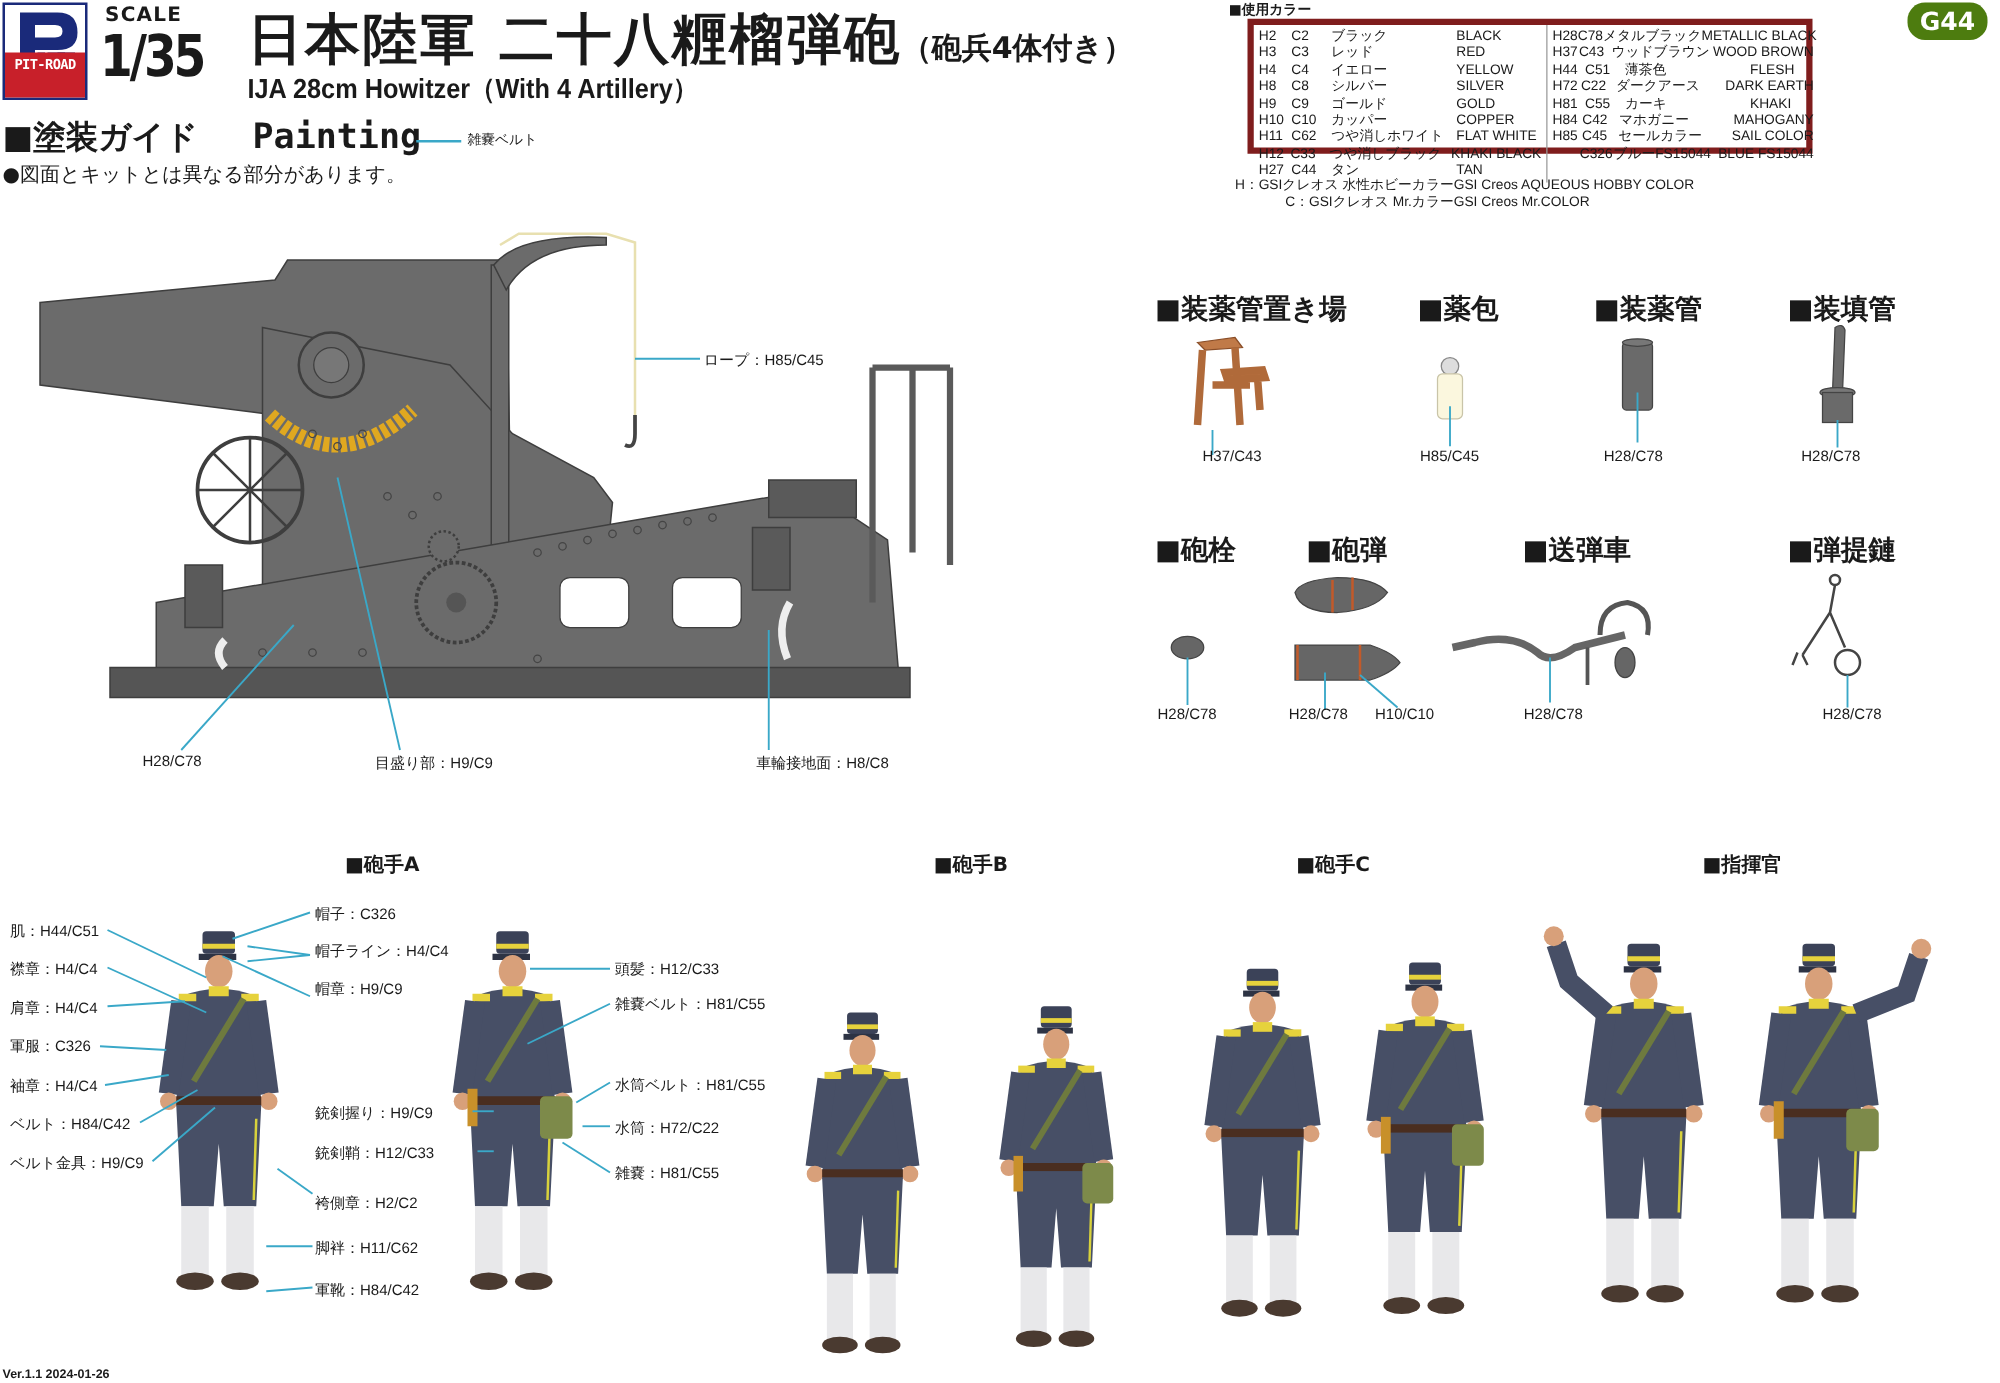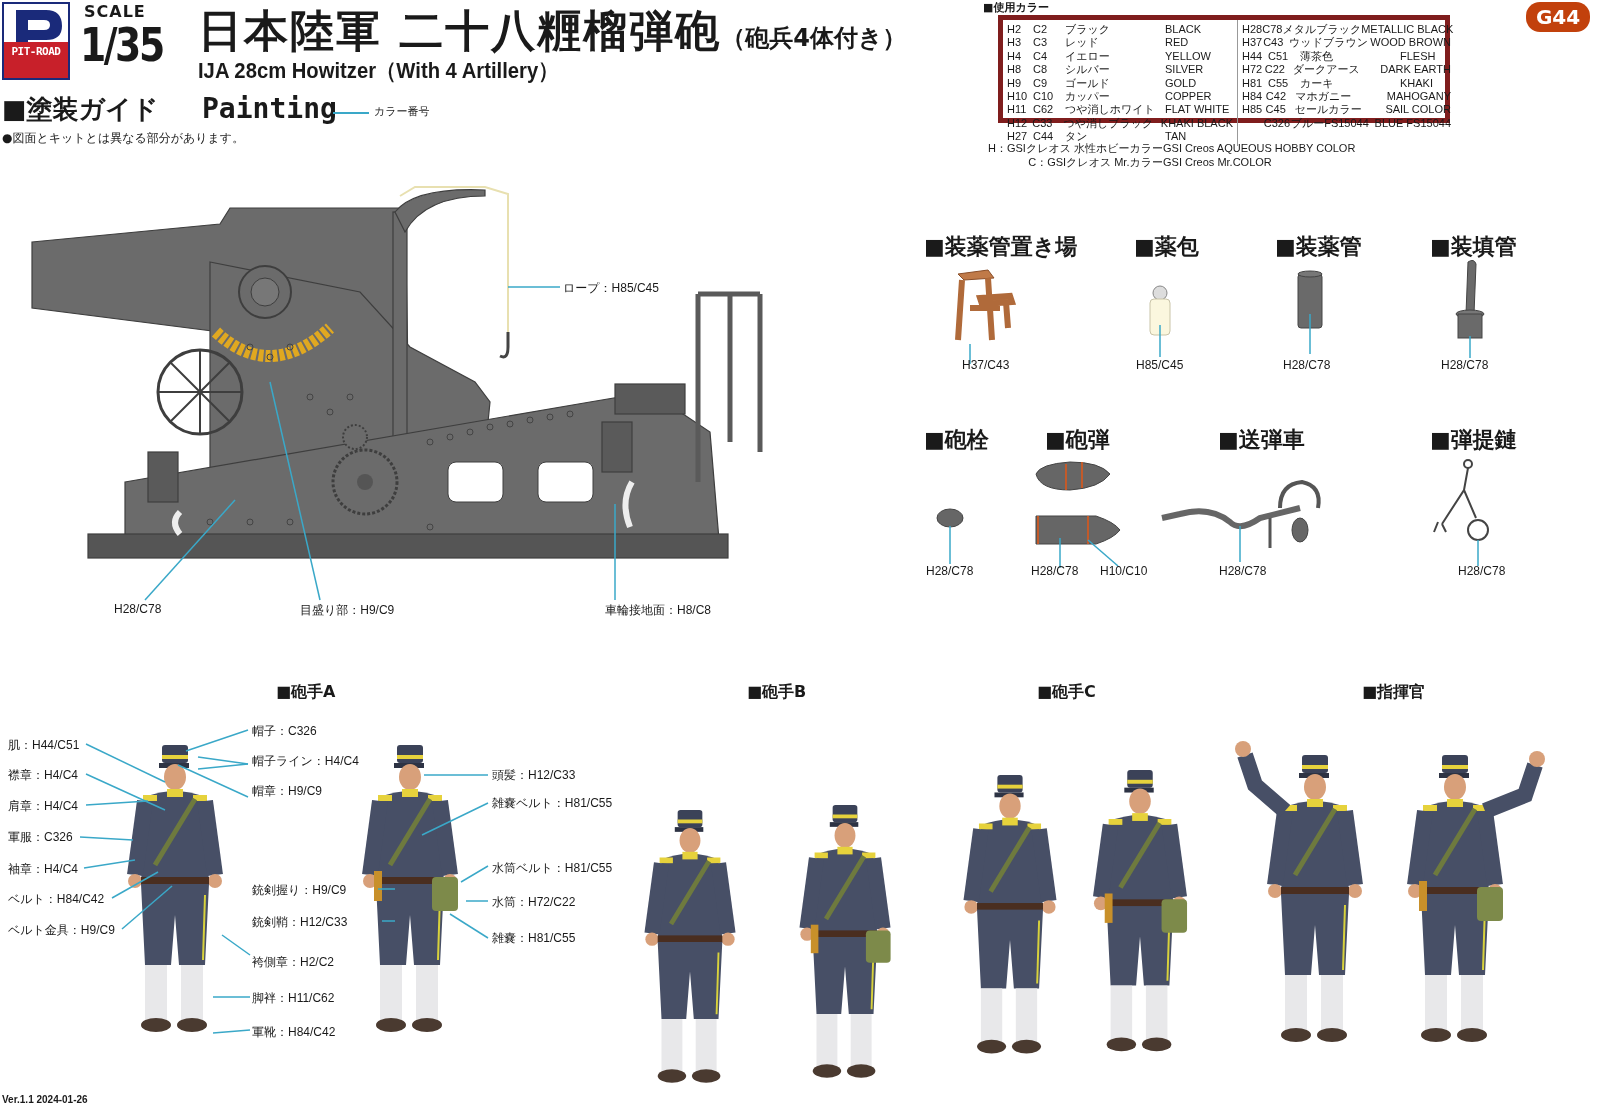--- a/index.html
+++ b/index.html
@@ -14,33 +14,33 @@
     font-family:"DejaVu Sans Mono", monospace; font-weight:bold; font-size:11px; text-align:center; line-height:20px; letter-spacing:-0.5px; }
   .scale-word { left: 84px; top: 2px; font-family:"DejaVu Sans", sans-serif; font-weight:900; font-size:16px; letter-spacing:1px; }
   .scale-num { left: 80px; top: 18px; font-family:"DejaVu Sans", sans-serif; font-weight:900; font-size:46px; letter-spacing:-3px; transform: scaleX(0.82); transform-origin:left; }
   .title-jp { left: 198px; top: 2px; font-weight:900; font-size:44px; letter-spacing:2px; white-space:nowrap; }
   .title-jp small { font-size:24px; font-weight:bold; letter-spacing:0; }
   .title-en { left: 198px; top: 56px; font-family:"Liberation Sans", sans-serif; font-size:22px; font-weight:bold; white-space:nowrap; transform: scaleX(0.92); transform-origin:left; }
   .painting-head { left: 2px; top: 92px; font-weight:900; font-size:26px; white-space:nowrap; }
   .painting-en { left: 202px; top: 92px; font-family:"DejaVu Sans Mono", monospace; font-weight:bold; font-size:28px; }
   .legend-line { left: 333px; top: 112px; width: 36px; height: 2px; background:#3aa8c8; }
   .legend-text { left: 374px; top: 104px; font-size:11px; }
-  .note { left: 2px; top: 130px; font-size:12px; }
+  .note { left: 2px; top: 130px; font-size:16px; }
 
   
   .colors-title { left: 983px; top: 0px; font-size:11px; font-weight:bold; }
   .colors-box { left: 998px; top: 15px; width: 452px; height: 108px; border: 5px solid #7f1d1d; }
   .colors-col { position:absolute; top: 3px; font-family:"Liberation Sans", sans-serif; font-size:11px; line-height:13.4px; }
   .colors-col.c1 { left: 4px; width: 226px; }
   .colors-col.c2 { left: 234px; width: 214px; border-left:1px solid #999; padding-left:4px; top:0; padding-top:3px; height:126px; }
   .crow { display:flex; white-space:nowrap; }
   .crow .h { width: 26px; } .crow .c { width: 32px; } .crow .jp { width: 100px; } .crow .en { flex:1; }
   .colors-foot { left: 983px; top: 141px; font-family:"Liberation Sans", sans-serif; font-size:11px; line-height:14px; }
   .foot-row { display:flex; white-space:nowrap;text-align:right; } .foot-row .a { width: 180px; }
-  .badge { left: 1526px; top: 2px; width: 64px; height: 30px; background:#c2410c; color:#fff; border-radius:14px;
+  .badge { left: 1526px; top: 2px; width: 64px; height: 30px; background:#4d7c0f; color:#fff; border-radius:14px;
     font-weight:900; font-size:20px; text-align:center; line-height:30px; }
 
   
   .gun { left: 30px; top: 182px; width: 730px; height: 392px; }
   .callout { font-family:"Liberation Sans", sans-serif; font-size:12px; white-space:nowrap; }
 
   
   .part-title { font-weight:bold; font-size:22px; white-space:nowrap; }
   .part-label { font-family:"Liberation Sans", sans-serif; font-size:12px; white-space:nowrap; }
 
@@ -65,21 +65,21 @@
 <div class="abs scale-word">SCALE</div>
 <div class="abs scale-num">1/35</div>
 <div class="abs title-jp">
   <span>日本陸軍 二十八糎榴弾砲</span><small>（砲兵4体付き）</small>
 </div>
 <div class="abs title-en">IJA 28cm Howitzer（With 4 Artillery）</div>
 
 <div class="abs painting-head">■塗装ガイド</div>
 <div class="abs painting-en">Painting</div>
 <div class="abs legend-line"></div>
-<div class="abs legend-text">カラー番号</div>
+<div class="abs legend-text">雑嚢ベルト</div>
 <div class="abs note">●図面とキットとは異なる部分があります。</div>
 
 <div class="abs colors-title">■使用カラー</div>
 <div class="abs colors-box">
   <div class="colors-col c1">
     <div class="crow">
         <span class="h">H2</span>
         <span class="c">C2</span>
         <span class="jp">ブラック</span>
         <span class="en">BLACK</span>

